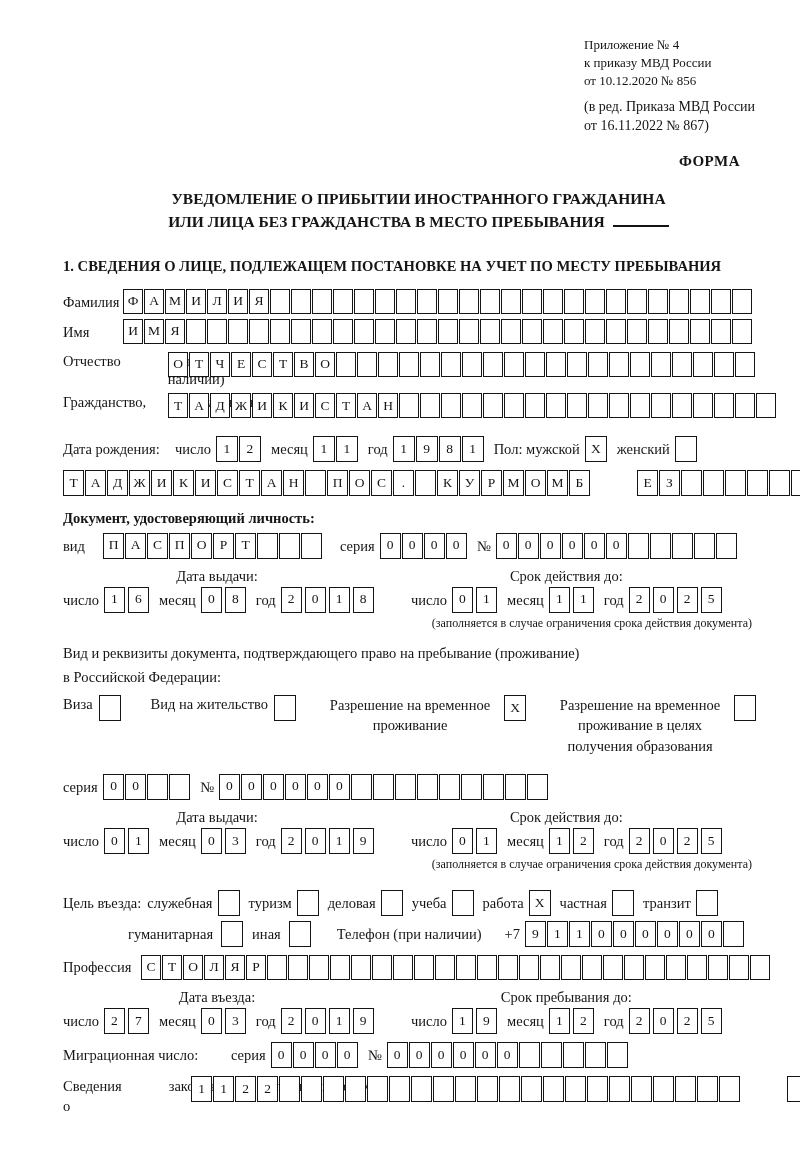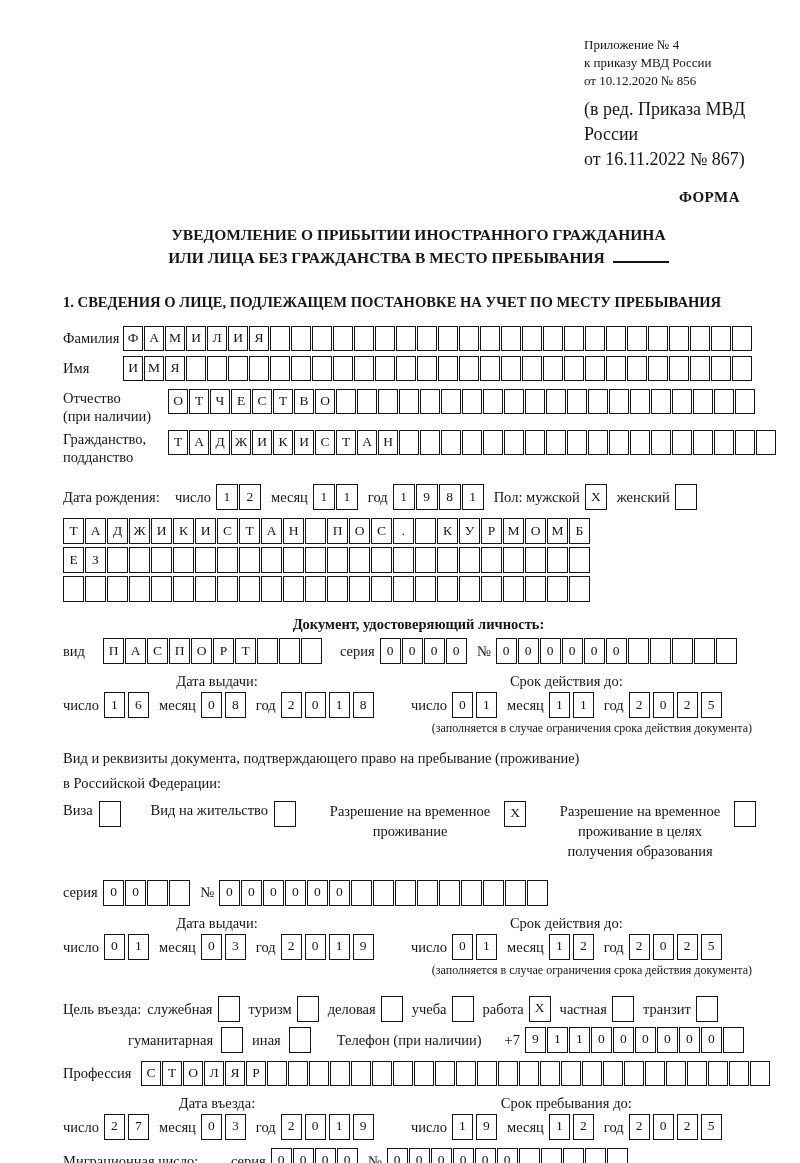--- a/index.html
+++ b/index.html
@@ -5,33 +5,33 @@
   html,body{margin:0;padding:0;background:#e8e8e8;}
   .page{
     width:800px;height:1163px;box-sizing:border-box;
     margin:0 auto;background:#ffffff;color:#151515;
     font-family:"Liberation Serif","DejaVu Serif",serif;
     font-size:14.5px;line-height:1.25;
     padding:36px 26px 18px 63px;overflow:hidden;position:relative;
   }
   
   .hdr{margin-left:auto;width:190px;font-size:13px;line-height:1.4;}
-  .hdr .amend{margin-top:6px;font-size:18px;}
+  .hdr .amend{margin-top:6px;font-size:14px;}
   .forma{ text-align:right;padding-right:34px;font-weight:bold;font-size:15px;margin-top:16px;letter-spacing:.5px;}
   
   .title{text-align:center;font-weight:bold;font-size:15.5px;line-height:1.5;margin-top:16px;}
   .title-blank{display:inline-block;width:56px;border-bottom:2px solid #151515;height:12px;margin-left:8px;}
   .sect{font-weight:bold;font-size:14.6px;margin-top:24px;margin-bottom:14px;}
   
   .row{display:flex;align-items:center;margin-top:5px;flex-wrap:nowrap;}
   .row.top{align-items:flex-start;}
   .flabel{flex:none;}
   .w60{width:60px;} .w105{width:105px;} .w112{width:112px;} .w142{width:142px;} .w45{width:40px;}
   .w150{width:150px;} .w128{width:128px;} .w68{width:72px;}
-  .stackcol{display:flex;flex-direction:column;flex:none;}
+  .stackcol{display:flex;flex:none;gap:47px;}
   
   .boxes{display:inline-flex;gap:1px;flex:none;}
   .cell{box-sizing:border-box;flex:none;width:20px;height:25px;border:1.7px solid #151515;
         display:flex;align-items:center;justify-content:center;font-size:13.5px;background:#fff;}
   .boxes.wide .cell{width:21px;height:26px;}
   .boxes.cb .cell{width:22px;height:26px;}
   .lab{flex:none;margin:0 5px 0 10px;}
   .lab.first{margin-left:0;}
   
   .dates-pair{display:flex;margin-top:8px;}
@@ -44,21 +44,21 @@
   .dg .cell{width:21px;height:26px;}
   .note{font-size:12px;text-align:right;padding-right:22px;margin-top:3px;}
   
   .bp-rows .boxes{margin-bottom:3px;display:flex;}
   .bp-labels div{line-height:1.38;}
   
   .olabel{flex:none;}
   .olabel.multi{width:176px;text-align:center;line-height:1.4;}
   .options .boxes{margin:0 0 0 6px;}
   .gap18{margin-left:18px;} .gap26{margin-left:26px;} .gap30{margin-left:30px;}
-  .heading-c{text-align:center;font-weight:bold;margin-top:10px;}
+  .heading-c{text-align:left;font-weight:bold;margin-top:10px;}
   .plab{flex:none;margin-left:9px;}
   .plab.first{margin-left:6px;}
   .intro{margin-top:10px;line-height:1.7;}
   .indent65{margin-left:65px;}
   .mt8{margin-top:8px;} .mt10{margin-top:18px;}
 </style>
 </head>
 <body>
 
 <div class="page">

